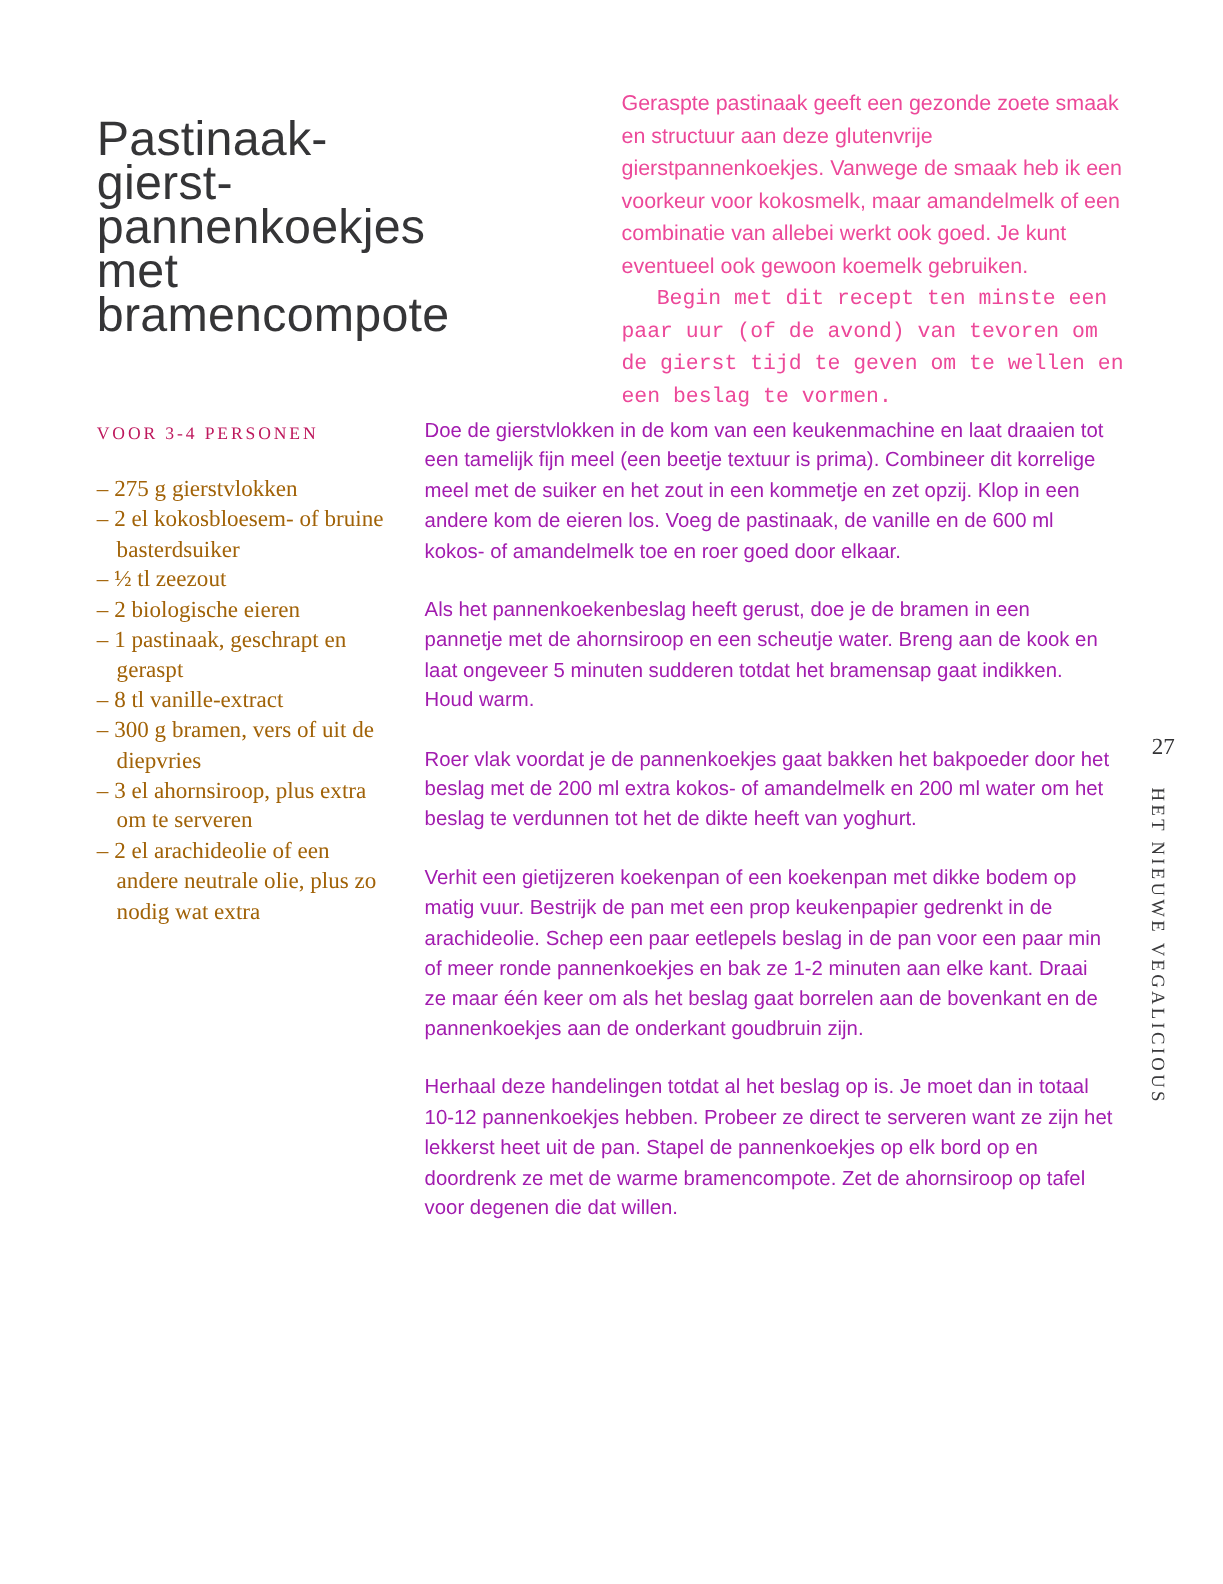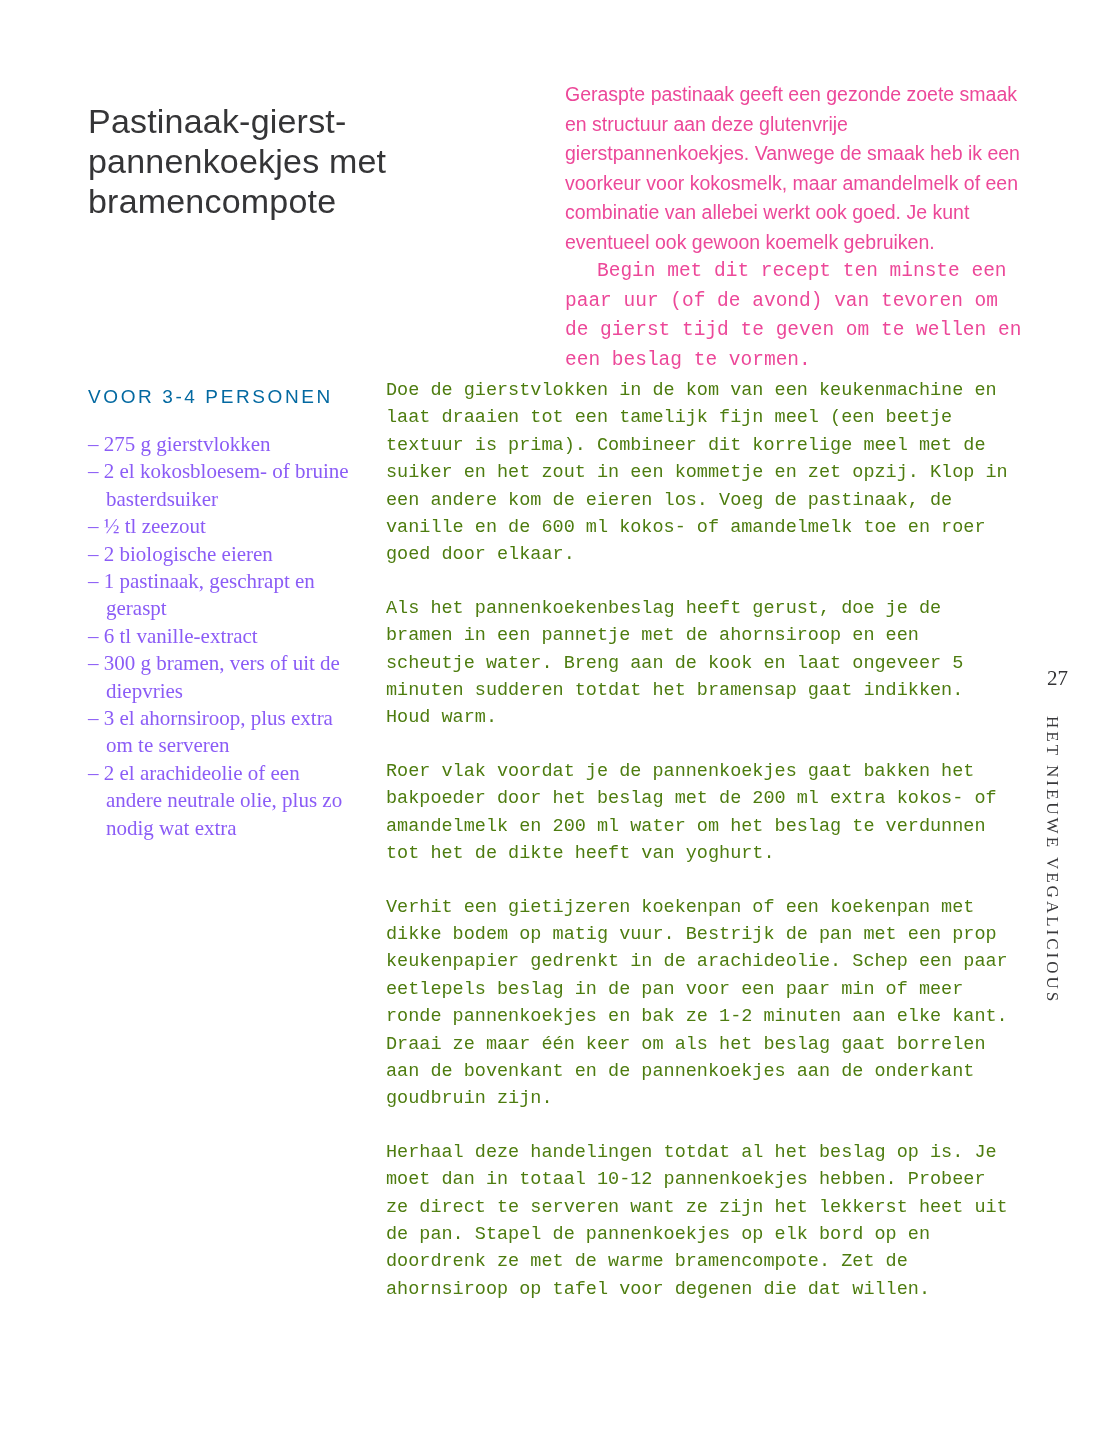--- a/index.html
+++ b/index.html
@@ -9,21 +9,21 @@
     height: 1440px;
     background: #ffffff;
     font-family: "Liberation Sans", sans-serif;
     overflow: hidden;
   }
   .recipe-title {
     position: absolute;
     left: 88px;
     top: 78px;
     width: 330px;
-    font-size: 34px;
+    font-size: 44px;
     line-height: 40px;
     font-weight: 400;
     color: #353537;
     letter-spacing: 0.2px;
     white-space: pre-line;
   }
   .intro {
     position: absolute;
     left: 565px;
     top: 80px;
@@ -31,46 +31,45 @@
     font-size: 19.5px;
     line-height: 29.5px;
     color: #ec4899;
   }
   .intro p { margin: 0; }
   .intro p.indent { text-indent: 32px; font-family: Liberation Mono, monospace; }
   .servings-label {
     position: absolute;
     left: 88px;
     top: 386px;
-    font-family: Liberation Sans, sans-serif;
-    font-size: 19px;
+    font-family: Liberation Serif, serif;
+    font-size: 16px;
     letter-spacing: 2.6px;
-    color: #0369a1;
+    color: #be185d;
   }
   .ingredients {
     position: absolute;
     left: 88px;
     top: 431px;
     width: 270px;
     font-family: "Liberation Serif", serif;
     font-size: 21px;
     line-height: 27.4px;
-    color: #8b5cf6;
+    color: #a16207;
   }
   .ingredients ul { list-style: none; margin: 0; padding: 0; }
   .ingredients li { padding-left: 18px; text-indent: -18px; }
   .instructions {
     position: absolute;
     left: 386px;
     top: 377px;
     width: 626px;
     font-size: 18.5px;
     line-height: 27.4px;
-    color: #4d7c0f;
-    font-family: Liberation Mono, monospace;
+    color: #a21caf;
   }
   .instructions p { margin: 0 0 26px 0; }
   .page-number {
     position: absolute;
     left: 1047px;
     top: 666px;
     font-family: "Liberation Serif", serif;
     font-size: 21px;
     color: #333335;
   }
@@ -101,21 +100,21 @@
 
   <div class="servings-label">VOOR 3-4 PERSONEN</div>
 
   <div class="ingredients">
     <ul>
       <li><span>–</span> <span>275 g gierstvlokken</span></li>
       <li><span>–</span> <span>2 el kokosbloesem- of bruine basterdsuiker</span></li>
       <li><span>–</span> <span>½ tl zeezout</span></li>
       <li><span>–</span> <span>2 biologische eieren</span></li>
       <li><span>–</span> <span>1 pastinaak, geschrapt en geraspt</span></li>
-      <li><span>–</span> <span>6 tl vanille-extract</span></li>
+      <li><span>–</span> <span>8 tl vanille-extract</span></li>
       <li><span>–</span> <span>300 g bramen, vers of uit de diepvries</span></li>
       <li><span>–</span> <span>3 el ahornsiroop, plus extra om te serveren</span></li>
       <li><span>–</span> <span>2 el arachideolie of een andere neutrale olie, plus zo nodig wat extra</span></li>
     </ul>
   </div>
 
   <div class="instructions">
     <p>Doe de gierstvlokken in de kom van een keukenmachine en laat draaien tot een tamelijk fijn meel (een beetje textuur is prima). Combineer dit korrelige meel met de suiker en het zout in een kommetje en zet opzij. Klop in een andere kom de eieren los. Voeg de pastinaak, de vanille en de 600 ml kokos- of amandelmelk toe en roer goed door elkaar.</p>
     <p>Als het pannenkoekenbeslag heeft gerust, doe je de bramen in een pannetje met de ahornsiroop en een scheutje water. Breng aan de kook en laat ongeveer 5 minuten sudderen totdat het bramensap gaat indikken. Houd warm.</p>
     <p>Roer vlak voordat je de pannenkoekjes gaat bakken het bakpoeder door het beslag met de 200 ml extra kokos- of amandelmelk en 200 ml water om het beslag te verdunnen tot het de dikte heeft van yoghurt.</p>

